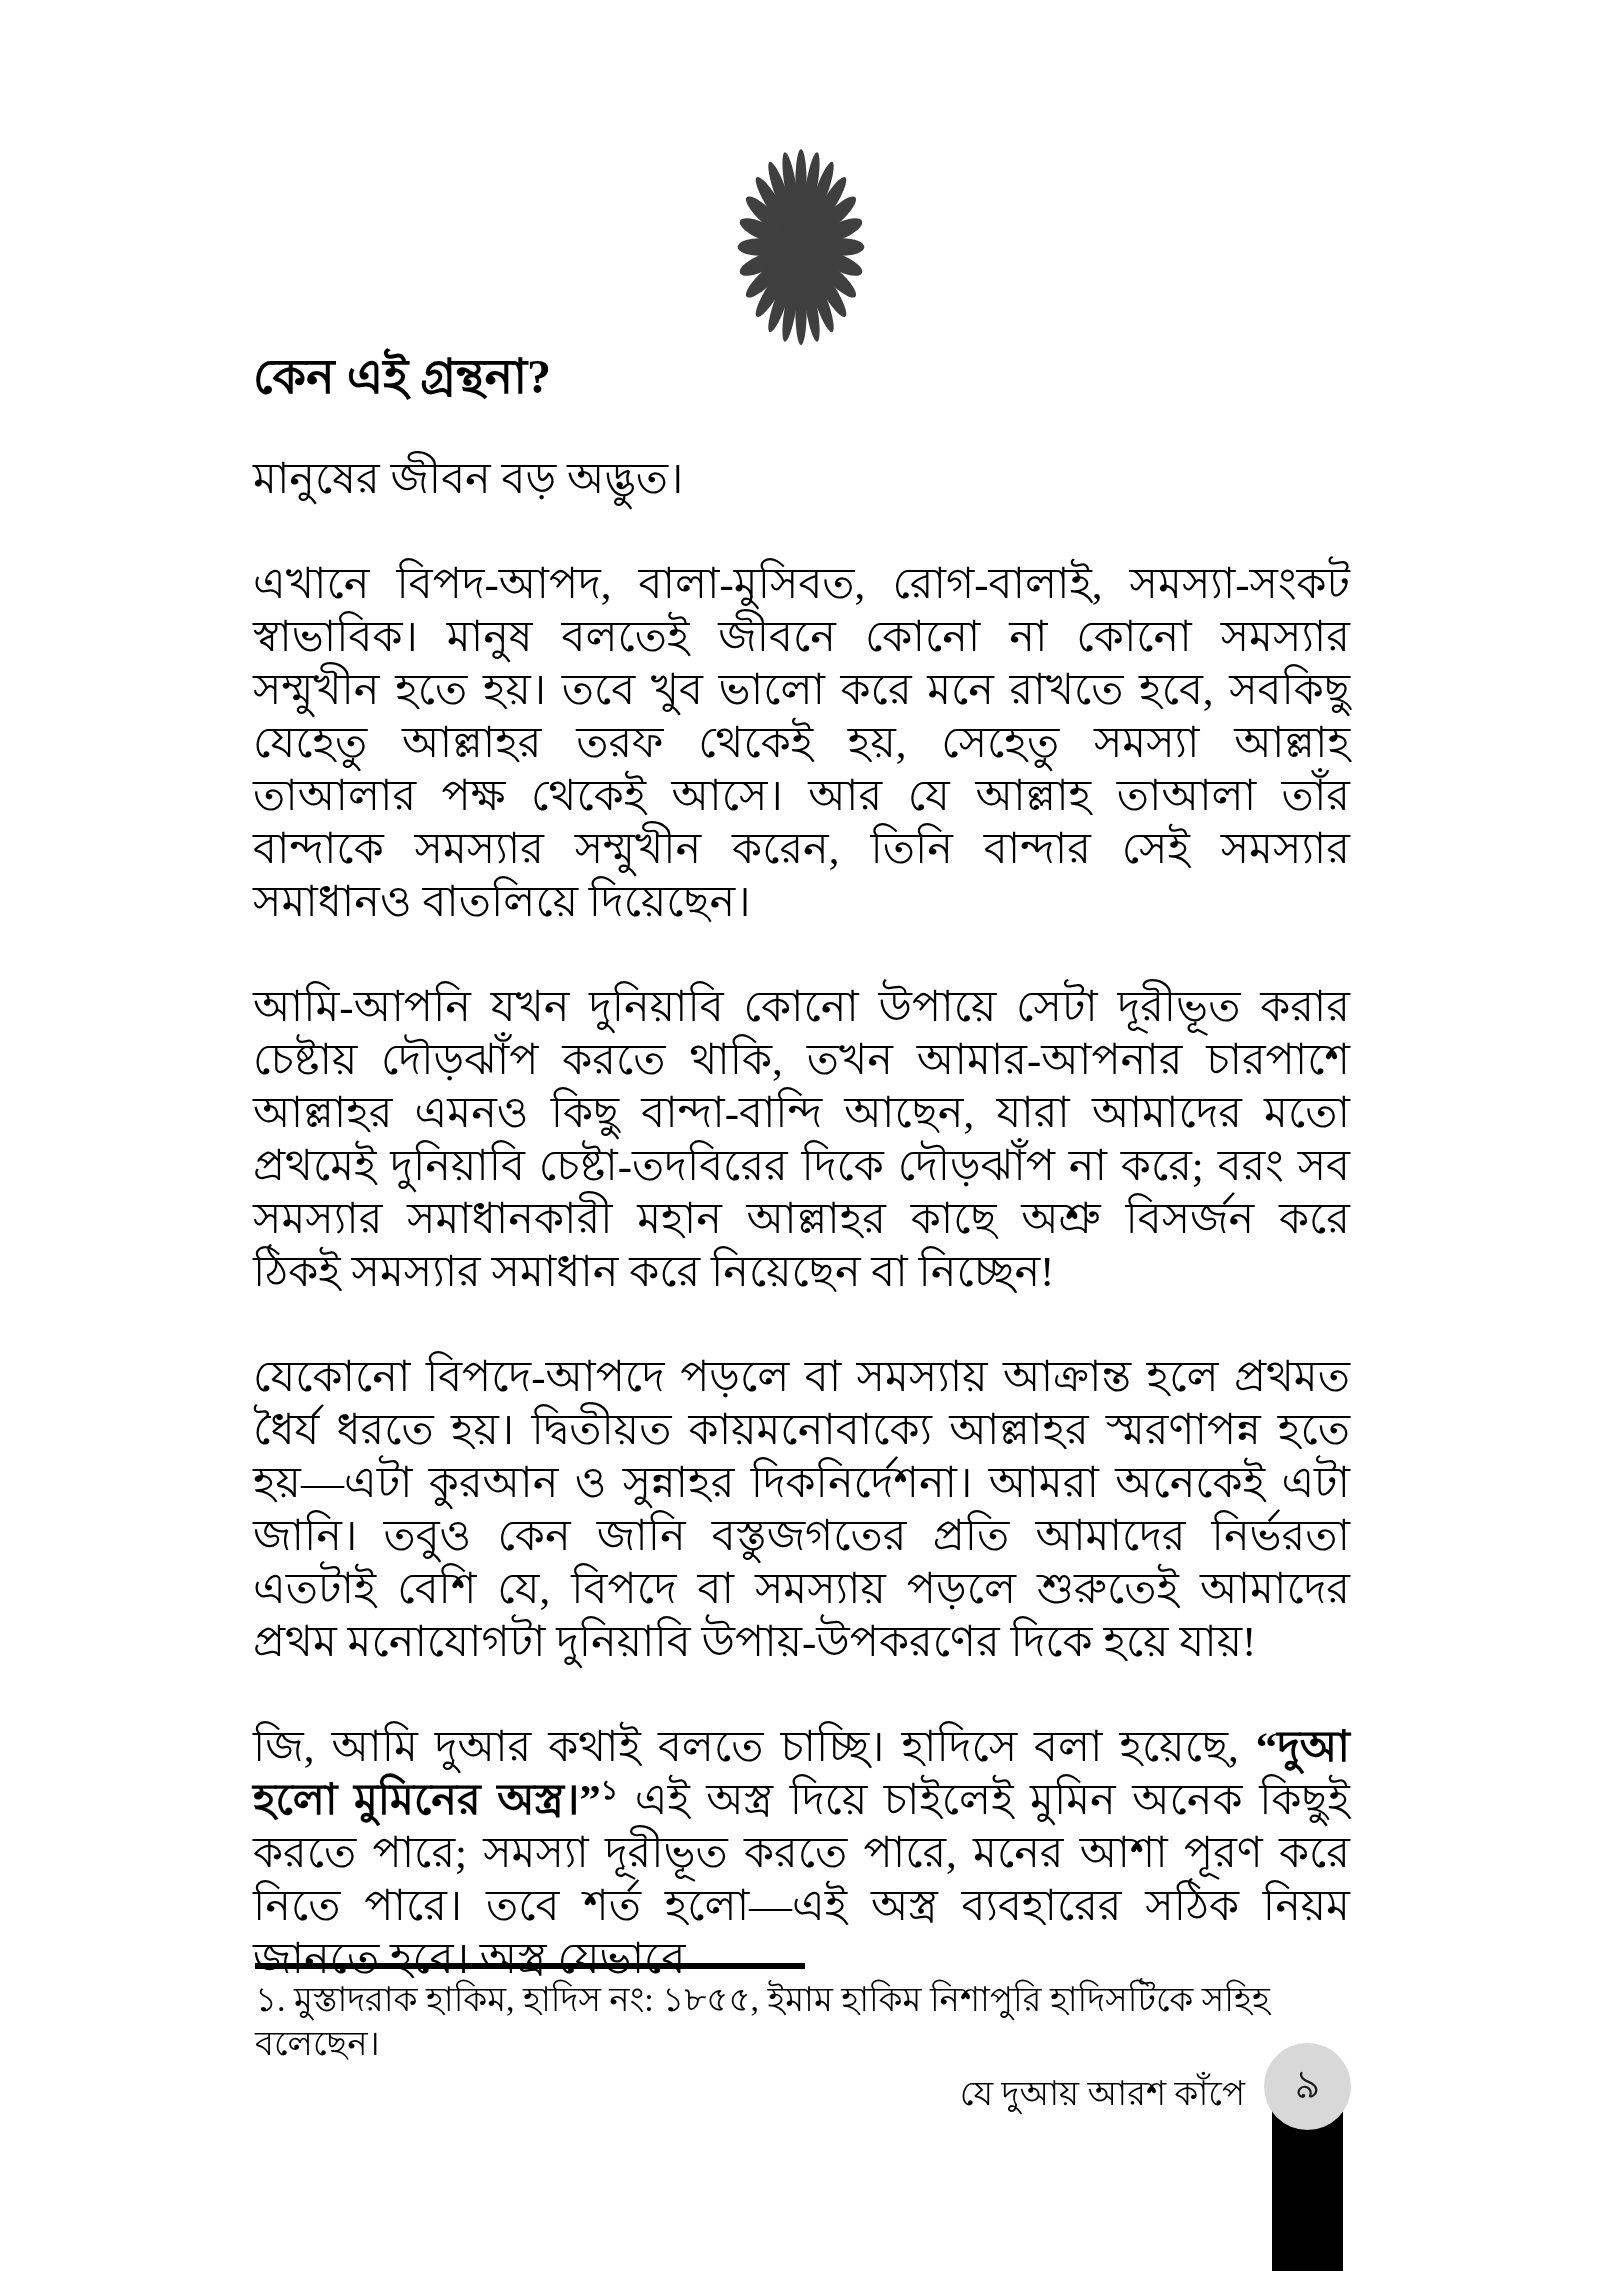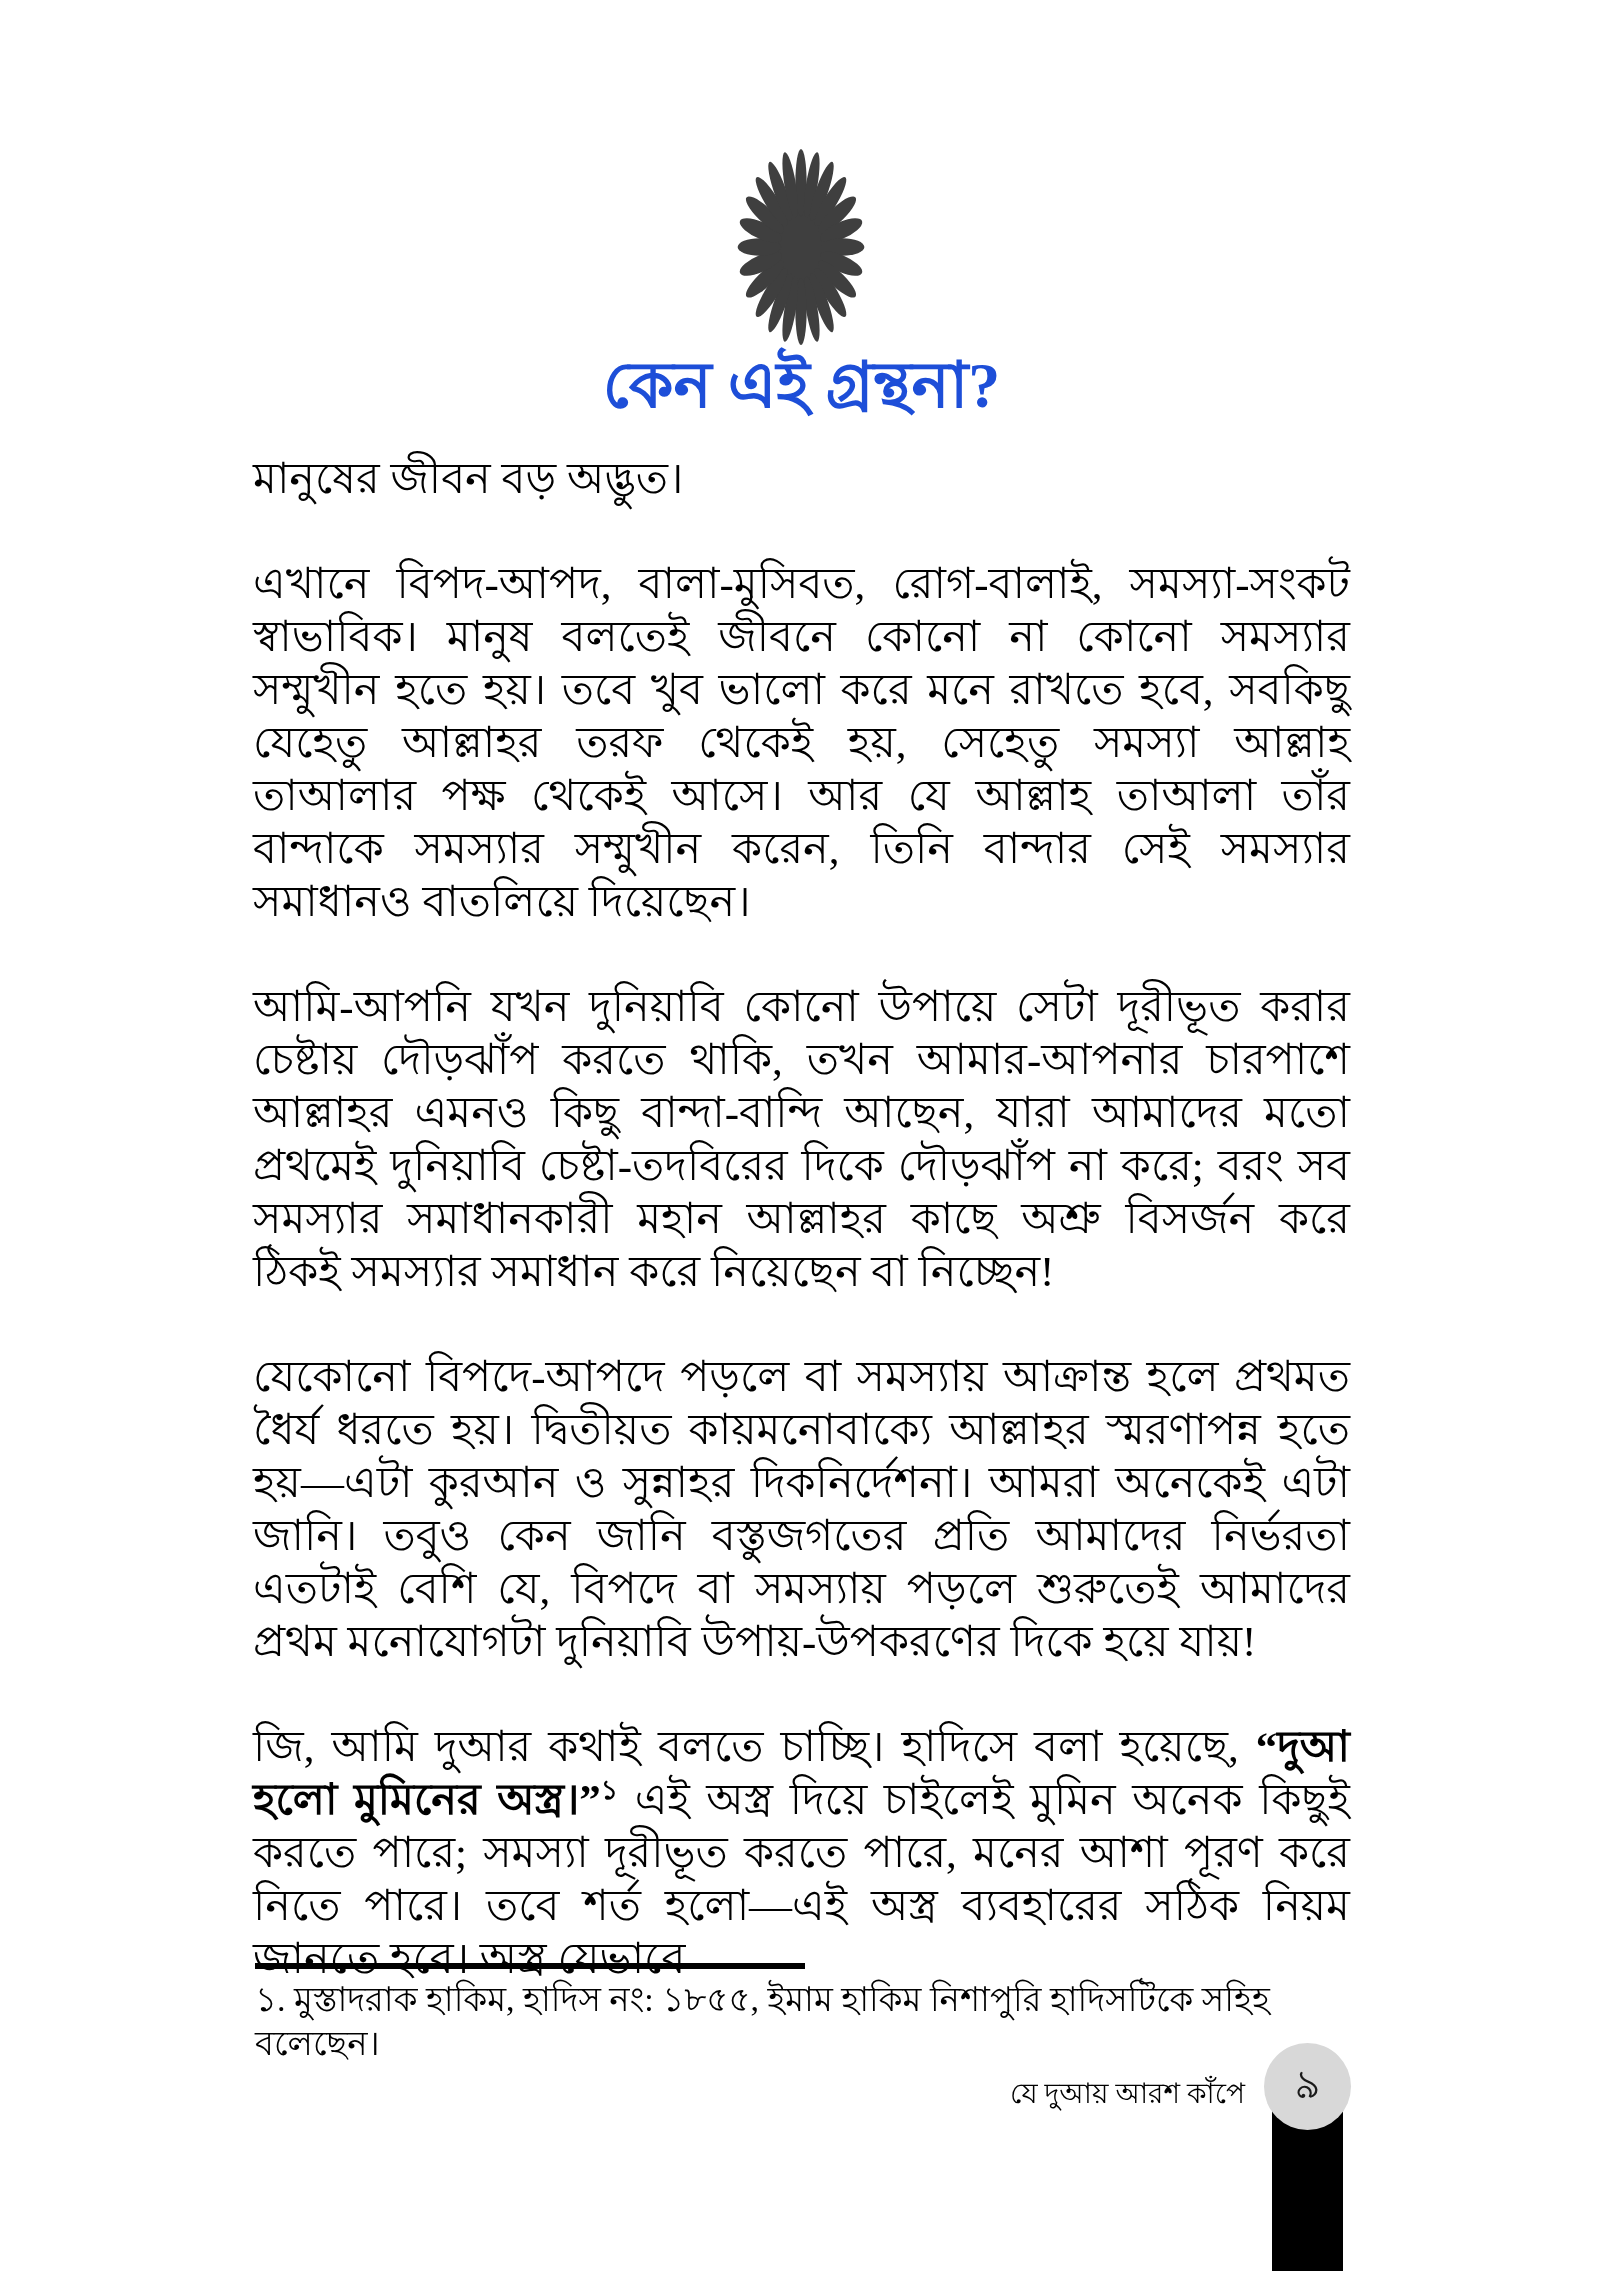--- a/index.html
+++ b/index.html
@@ -23,25 +23,24 @@
     height: 198px;
   }
 
   
   .chapter-title {
     position: absolute;
     top: 348px;
     left: 253px;
     width: 1097px;
     margin: 0;
-    text-align: center;
-    font-size: 64px;
+    font-size: 48px;
     line-height: 1.2;
     font-weight: 800;
-    color: #1d4ed8;
+    color: #000000;
   }
 
   
   .body-text {
     position: absolute;
     top: 452px;
     left: 253px;
     width: 1097px;
     font-size: 43px;
     line-height: 53px;
@@ -78,21 +77,21 @@
   }
 
   
   .footer-title {
     position: absolute;
     top: 2066px;
     left: 790px;
     width: 455px;
     margin: 0;
     text-align: right;
-    font-size: 28px;
+    font-size: 34px;
     line-height: 56px;
     white-space: nowrap;
   }
   .edge-bar {
     position: absolute;
     left: 1272px;
     top: 2080px;
     bottom: 0;
     width: 71px;
     background: #000000;

